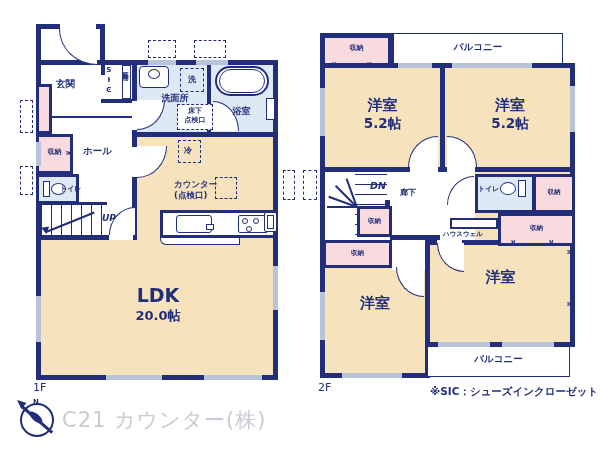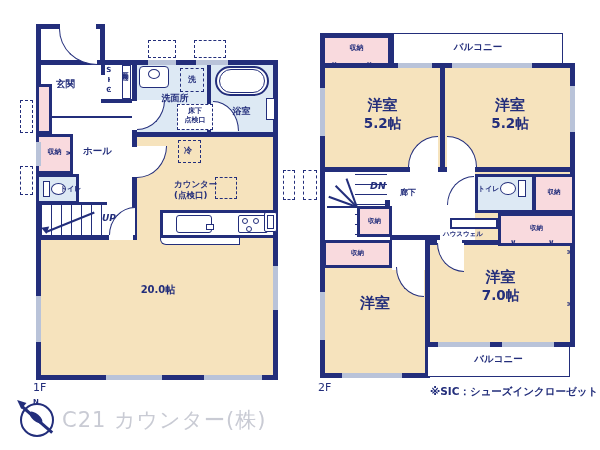--- a/index.html
+++ b/index.html
@@ -125,21 +125,22 @@
 <div class="lbl" style="left:83px;top:145px;font-size:9.5px;">ホール</div>
 <div class="lbl ctr" style="left:39px;top:148px;width:31px;font-size:7px;">収納</div>
 <div class="lbl" style="left:60px;top:185px;font-size:7px;">トイレ</div>
 <div class="lbl it" style="left:102px;top:213px;font-size:9px;">UP</div>
 <div class="lbl" style="left:184px;top:146px;font-size:8px;">冷</div>
 <div class="lbl" style="left:174px;top:179px;font-size:8.5px;">
   <span>カウンター</span><br>
   <span>(点検口)</span>
 </div>
 <div class="lbl ctr" style="left:98px;top:284px;width:120px;">
-  <div style="font-size:10px;">20.0帖</div>
+  <div style="font-size:19px;">LDK</div>
+  <div style="font-size:13px;">20.0帖</div>
 </div>
 <div class="lbl" style="left:33px;top:381px;font-size:11px;font-weight:400;">1F</div>
 <span class="tri" style="left:66px;top:149px;transform:rotate(-90deg);">∨</span>
 
 <div class="room cream b5" style="left:320px;top:63px;width:255px;height:284px;"></div>
 <div class="room cream" style="left:320px;top:267px;width:110px;height:111px;border-left:5px solid var(--wall);border-right:5px solid var(--wall);border-bottom:5px solid var(--wall);"></div>
 <div class="room white" style="left:427px;top:347px;width:143px;height:30px;border:1.5px solid var(--wall);border-top:none;"></div>
 <div class="room pink b5" style="left:320px;top:33px;width:73px;height:35px;"></div>
 <div class="room white" style="left:393px;top:33px;width:170px;height:30px;border:1.5px solid var(--wall);border-bottom:none;"></div>
 
@@ -204,21 +205,20 @@
 <div class="lbl ctr" style="left:536px;top:188px;width:36px;font-size:6.5px;">収納</div>
 <div class="lbl ctr" style="left:500px;top:224px;width:73px;font-size:6.5px;">収納</div>
 <div class="lbl ctr" style="left:359px;top:217px;width:31px;font-size:6.5px;">収納</div>
 <div class="lbl ctr" style="left:325px;top:249px;width:65px;font-size:6.5px;">収納</div>
 <div class="lbl" style="left:443px;top:230px;font-size:6.5px;">ハウスウェル</div>
 <div class="lbl ctr" style="left:325px;top:294px;width:100px;">
   <div style="font-size:15px;">洋室</div>
 </div>
 <div class="lbl ctr" style="left:448px;top:268px;width:105px;">
   <div style="font-size:15px;">洋室</div>
-  <div style="font-size:13.5px;">7.0帖</div>
 </div>
 <div class="lbl ctr" style="left:427px;top:353px;width:143px;font-size:9.5px;">バルコニー</div>
 <div class="lbl" style="left:318px;top:381px;font-size:11px;font-weight:400;">2F</div>
 
 <span class="tri" style="left:331px;top:61px;">∨</span>
 <span class="tri" style="left:366px;top:61px;">∨</span>
 <span class="tri" style="left:510px;top:239px;">∨</span>
 <span class="tri" style="left:548px;top:239px;">∨</span>
 <span class="tri" style="left:567px;top:248px;transform:rotate(-90deg);">∨</span>
 <span class="tri" style="left:567px;top:300px;transform:rotate(-90deg);">∨</span>

